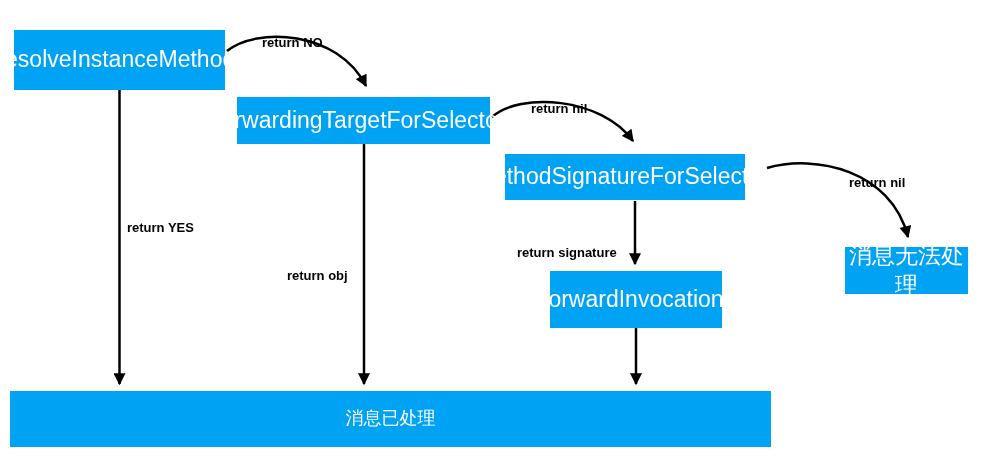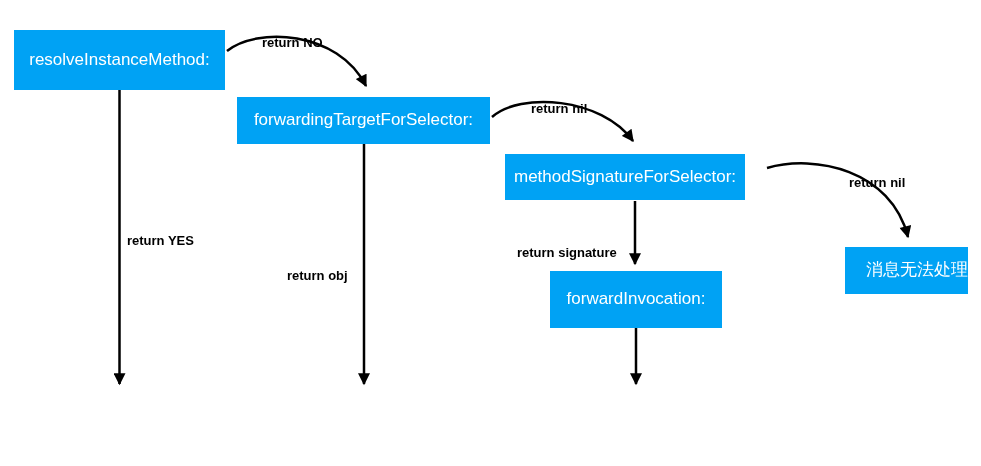--- a/index.html
+++ b/index.html
@@ -23,42 +23,42 @@
   }
   .node {
     position: absolute;
     background: #00A2F4;
     color: #ffffff;
     display: flex;
     flex-direction: column;
     align-items: center;
     justify-content: center;
     text-align: center;
-    font-size: 17px;
+    font-size: 23px;
     line-height: 1.3;
     font-weight: 400;
   }
   .node-resolve        { left: 14px;  top: 30px;  width: 211px; height: 60px; }
   .node-fwd-target     { left: 237px; top: 97px;  width: 253px; height: 47px; }
   .node-method-sig     { left: 505px; top: 154px; width: 240px; height: 46px; text-align: right; }
   .node-fwd-invocation { left: 550px; top: 271px; width: 172px; height: 57px; }
   .node-unhandled      { left: 845px; top: 247px; width: 123px; height: 47px; align-items: flex-end; }
   .node-handled        { left: 10px;  top: 391px; width: 761px; height: 56px; font-size: 18px; }
   .edge-label {
     position: absolute;
     color: #000000;
     font-size: 13px;
     font-weight: 700;
     white-space: nowrap;
     margin-top: 16px;
   }
   .lbl-return-no        { left: 262px; top: 19px;  }
   .lbl-return-nil-1     { left: 531px; top: 85px;  }
   .lbl-return-nil-2     { left: 849px; top: 159px; }
-  .lbl-return-yes       { left: 127px; top: 217px; }
+  .lbl-return-yes       { left: 127px; top: 204px; }
   .lbl-return-obj       { left: 287px; top: 252px; }
   .lbl-return-signature { left: 517px; top: 229px; }
 </style>
 </head>
 <body>
 
 <div class="canvas">
 
   <svg class="arrows-layer" width="981" height="466" viewBox="0 0 981 466" xmlns="http://www.w3.org/2000/svg">
     <defs>
@@ -90,20 +90,23 @@
   </div>
 
   <div class="node node-fwd-invocation">
     <span>forwardInvocation:</span>
   </div>
 
   <div class="node node-unhandled">
     <span>消息无法处理</span>
   </div>
 
+  <div class="node node-handled">
+    <span>消息已处理</span>
+  </div>
 
   <div class="edge-label lbl-return-no">return NO</div>
   <div class="edge-label lbl-return-nil-1">return nil</div>
   <div class="edge-label lbl-return-nil-2">return nil</div>
   <div class="edge-label lbl-return-yes">return YES</div>
   <div class="edge-label lbl-return-obj">return obj</div>
   <div class="edge-label lbl-return-signature">return signature</div>
 
 </div>
 

